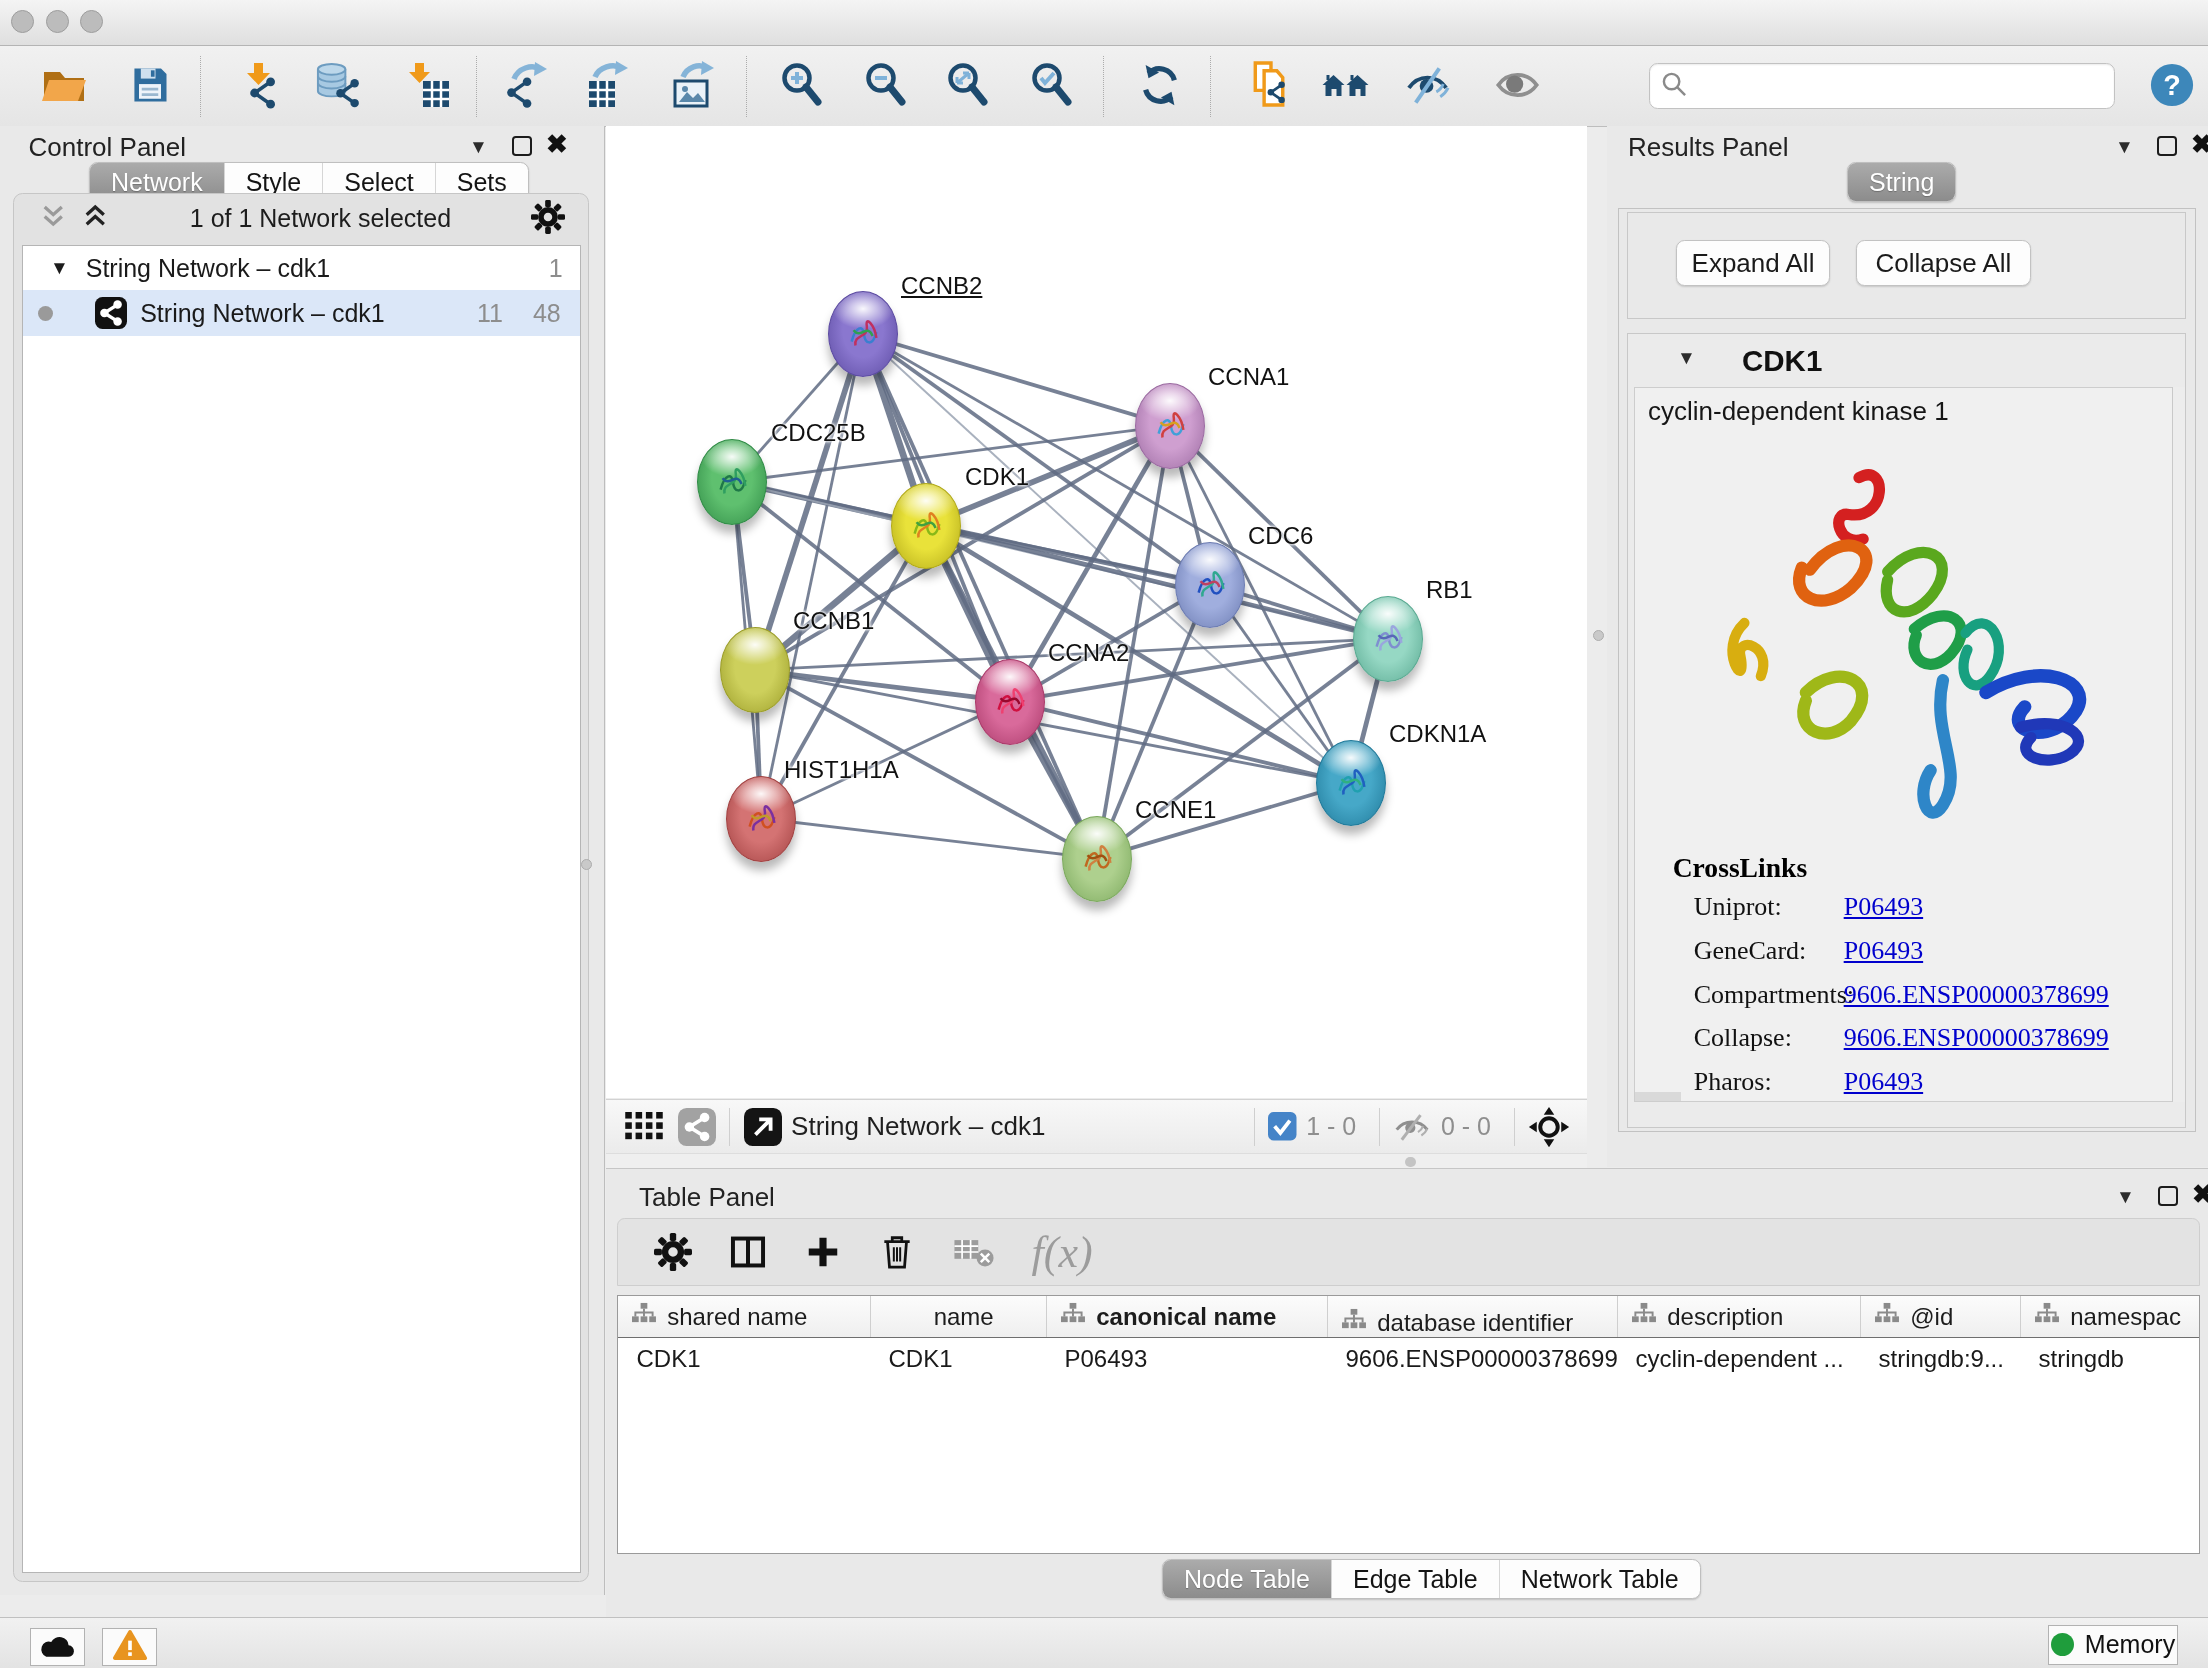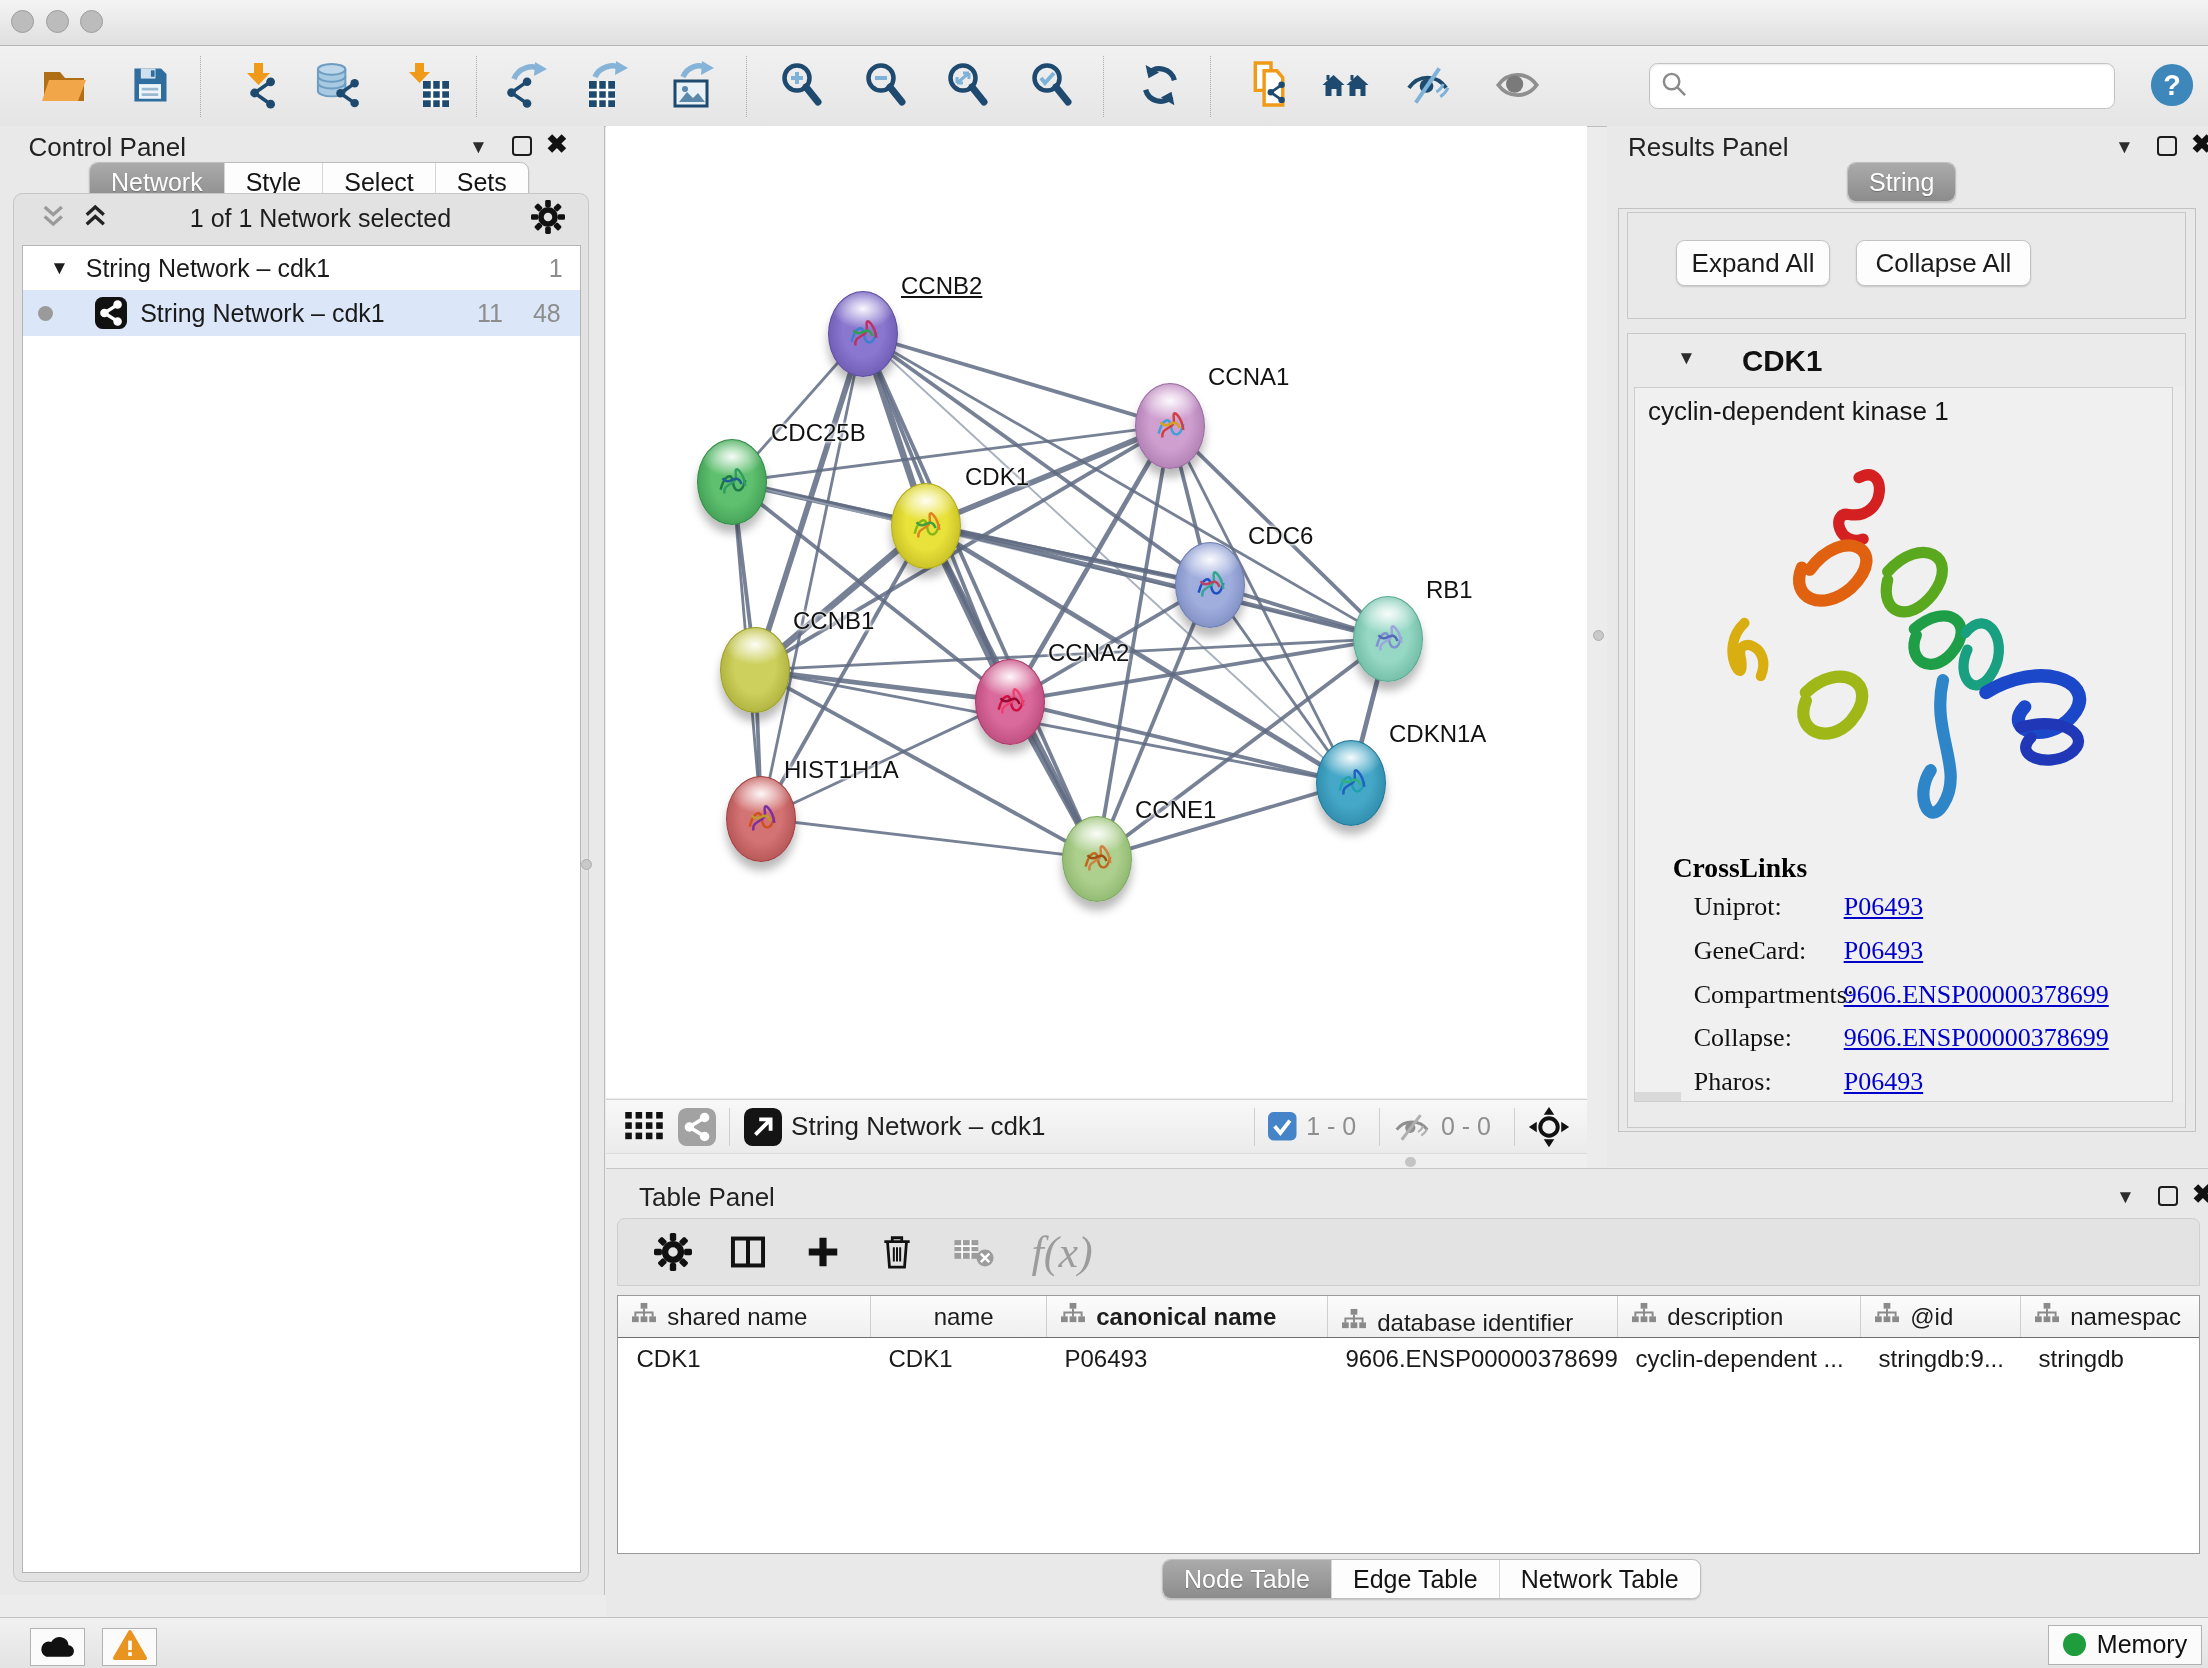--- a/index.html
+++ b/index.html
@@ -72,21 +72,21 @@
 .thead{display:flex;height:42px;background:linear-gradient(#fcfcfc,#efefef);border-bottom:1.9px solid #6e6e6e}
 .th{display:flex;align-items:center;font-size:24px;color:#1c1c1c;border-left:1px solid #cfcfcf;padding-left:13.3px;overflow:hidden;white-space:nowrap}
 .th:first-child{border-left:none}
 .th .lbl{margin-left:11.4px}
 .th.center{justify-content:center;padding-left:0}
 .trow{display:flex;height:42px}
 .td{font-size:24px;padding:6.7px 0 0 19px;overflow:hidden;white-space:nowrap}
 
 .statusbar{position:absolute;left:0;top:1617px;width:2208px;height:51px;background:linear-gradient(#f1f1f1,#e3e3e3);border-top:1px solid #c0c0c0}
 .sb-btn{position:absolute;top:9.5px;width:55px;height:38px;background:#fbfbfb;border:1.9px solid #b2b2b2;display:flex;align-items:center;justify-content:center}
-.mem-btn{position:absolute;left:2048px;top:6.7px;width:154px;height:40px;background:#fbfbfb;border:1.9px solid #b2b2b2;display:flex;align-items:center;justify-content:center;gap:11px}
+.mem-btn{position:absolute;left:2048px;top:6.7px;width:130px;height:40px;background:#fbfbfb;border:1.9px solid #b2b2b2;display:flex;align-items:center;justify-content:center;gap:11px}
 .mem-dot{width:23px;height:23px;border-radius:50%;background:#1f9d3c}
 .mem-txt{font-size:25px;color:#111}
 </style>
 </head>
 <body>
 
 <div class="titlebar">
   <span class="traffic" style="left:11.4px"></span>
   <span class="traffic" style="left:46px"></span>
   <span class="traffic" style="left:80px"></span>

